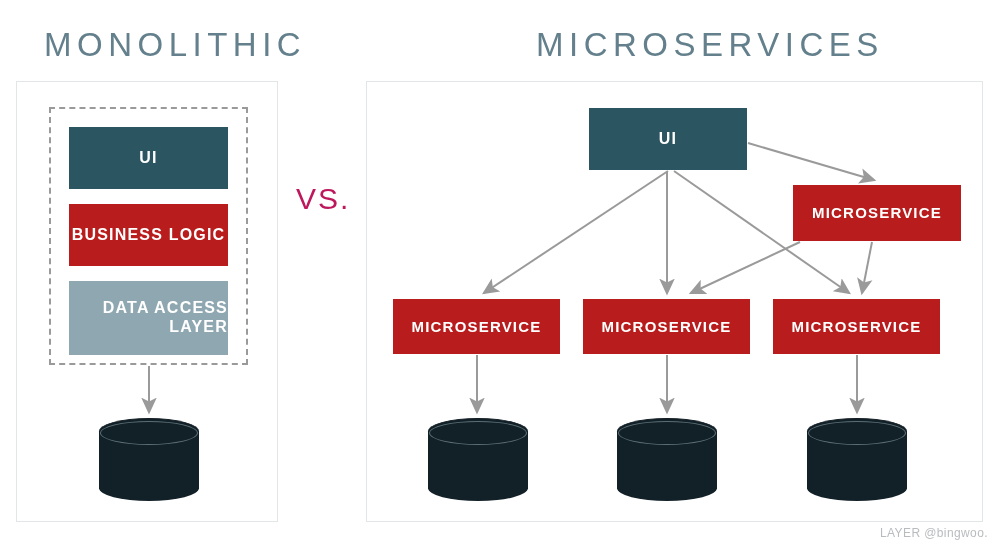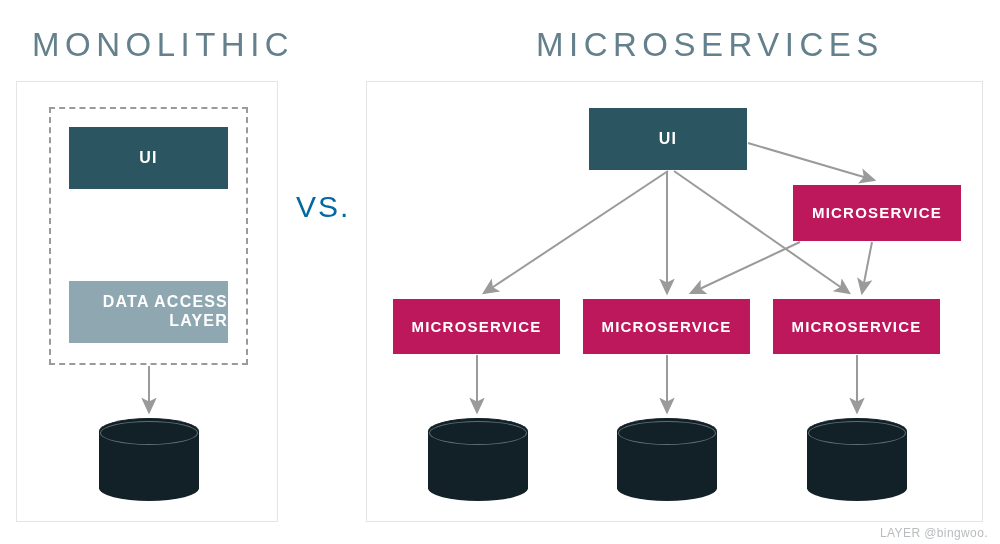--- a/index.html
+++ b/index.html
@@ -23,31 +23,31 @@
   
   .title {
     position: absolute;
     font-family: "Liberation Sans", sans-serif;
     font-weight: 400;
     font-size: 33px;
     letter-spacing: 5.5px;
     color: #63808c;
     white-space: nowrap;
   }
-  #title-monolithic { left: 32px; top: 26px; }
+  #title-monolithic { left: 44px; top: 26px; }
   #title-microservices { left: 536px; top: 26px; }
 
   .vs-label {
     position: absolute;
     left: 296px;
-    top: 190px;
+    top: 182px;
     font-size: 30px;
     letter-spacing: 2px;
     font-weight: 400;
-    color: #0369a1;
+    color: #be185d;
     white-space: nowrap;
   }
 
   
   .panel {
     position: absolute;
     background: #ffffff;
     border: 1px solid #e3e6e7;
     box-sizing: border-box;
   }
@@ -73,26 +73,26 @@
     justify-content: center;
     text-align: right;
     color: #ffffff;
     font-weight: 700;
     letter-spacing: 1.2px;
     line-height: 1.18;
     text-transform: uppercase;
     user-select: none;
   }
   .block.dark   { background: #2b5560; }
-  .block.mid    { background: #be185d; }
+  .block.mid    { background: #b91c1c; }
   .block.light  { background: #8ea7b1; }
 
   #mono-ui       { left: 69px;  top: 127px; width: 159px; height: 62px; font-size: 16px; }
   #mono-business { left: 69px;  top: 204px; width: 159px; height: 62px; font-size: 16px; }
-  #mono-data     { left: 69px;  top: 281px; width: 159px; height: 62px; font-size: 16px; }
+  #mono-data     { left: 69px;  top: 281px; width: 159px; height: 74px; font-size: 16px; }
 
   #ms-ui         { left: 589px; top: 108px; width: 158px; height: 62px; font-size: 16px; }
   #ms-right      { left: 793px; top: 185px; width: 168px; height: 56px; font-size: 15px; }
   #ms-b1         { left: 393px; top: 299px; width: 167px; height: 55px; font-size: 15px; }
   #ms-b2         { left: 583px; top: 299px; width: 167px; height: 55px; font-size: 15px; }
   #ms-b3         { left: 773px; top: 299px; width: 167px; height: 55px; font-size: 15px; }
 
   
   .db {
     position: absolute;
@@ -163,20 +163,21 @@
   <div class="title" id="title-monolithic">MONOLITHIC</div>
 
   <div class="title" id="title-microservices">MICROSERVICES</div>
 
   <div class="panel" id="panel-monolithic"></div>
 
   <div class="dashed-container"></div>
 
   <div class="block dark" id="mono-ui">UI</div>
 
+  <div class="block mid" id="mono-business">BUSINESS LOGIC</div>
 
   <div class="block light" id="mono-data">DATA ACCESS LAYER</div>
 
   <div class="db" id="db-mono">
     <div class="bottom"></div>
     <div class="body"></div>
     <div class="top"></div>
     <div class="top-line"></div>
   </div>
 

